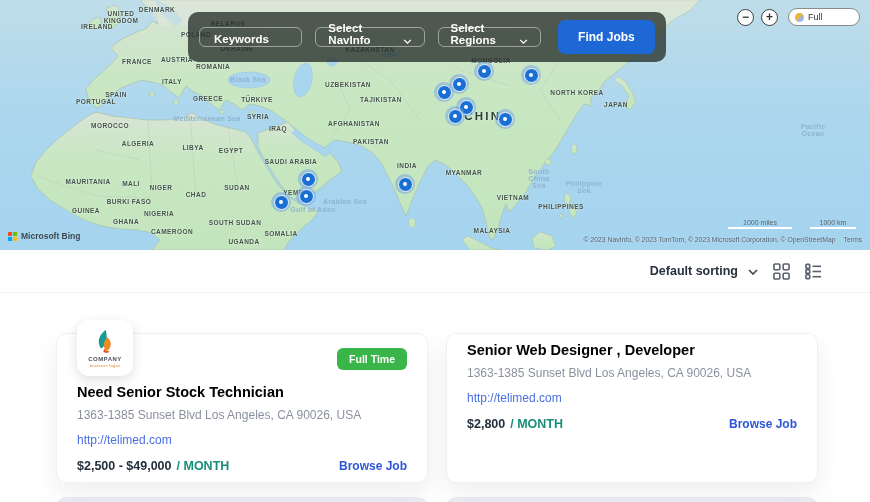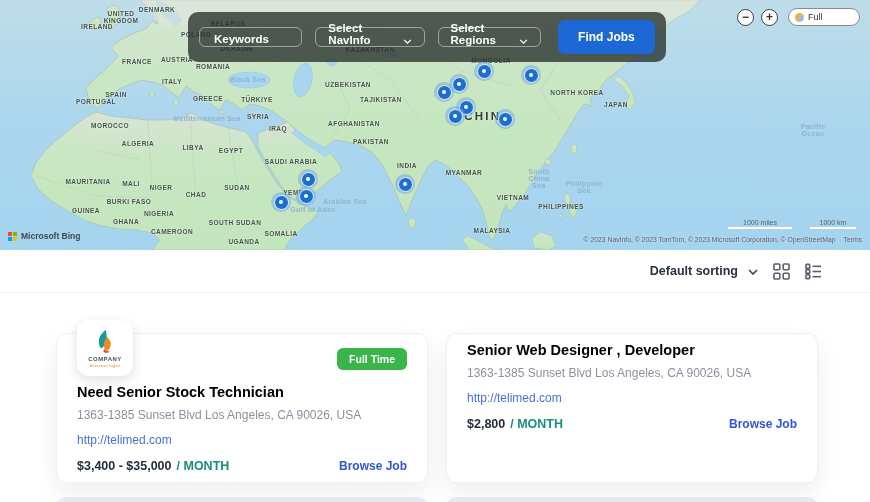--- a/index.html
+++ b/index.html
@@ -365,21 +365,21 @@
         </svg>
         <span class="logo-name">COMPANY</span>
         <span class="logo-tag tag-orange">business logos</span>
       </div>
       <span class="badge">Full Time</span>
     </div>
     <div class="job-title">Need Senior Stock Technician</div>
     <div class="job-address">1363-1385 Sunset Blvd Los Angeles, CA 90026, USA</div>
     <a class="job-link">http://telimed.com</a>
     <div class="card-foot">
-      <span class="salary">$3,400 - $35,000</span>
+      <span class="salary">$2,500 - $49,000</span>
       <span class="period">/ MONTH</span>
       <a class="browse">Browse Job</a>
     </div>
   </div>
 
   <div class="card">
     <div class="job-title">Senior Web Designer , Developer</div>
     <div class="job-address">1363-1385 Sunset Blvd Los Angeles, CA 90026, USA</div>
     <a class="job-link">http://telimed.com</a>
     <div class="card-foot">

